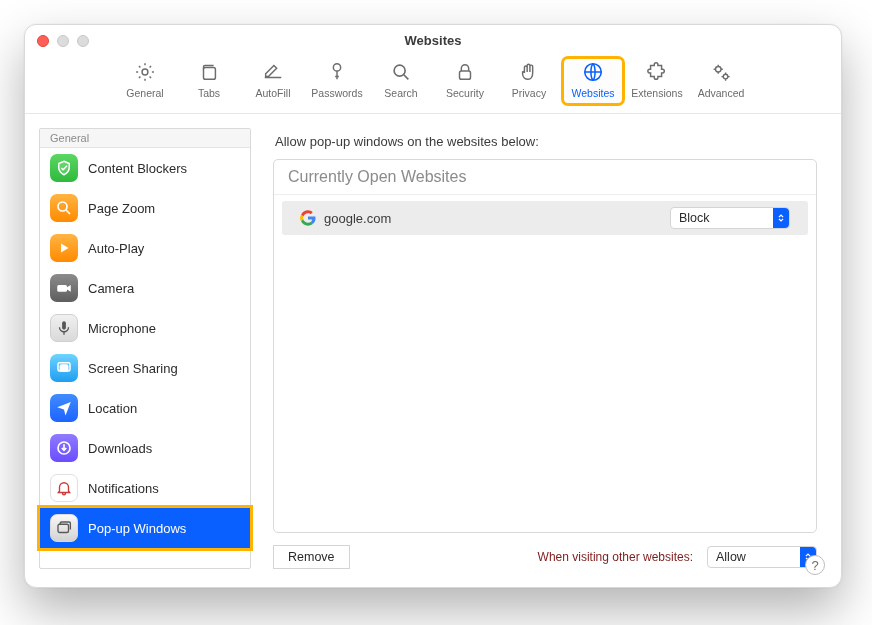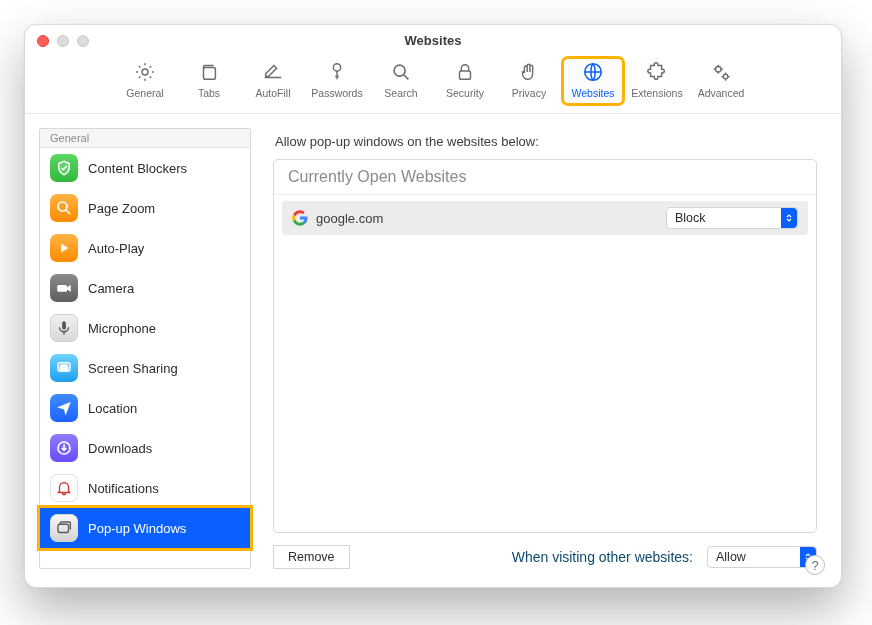--- a/index.html
+++ b/index.html
@@ -55,31 +55,31 @@
   .bg-white { background: #ffffff; border:1px solid #e0e0e0; color:#cc3b3b !important; }
   .bg-white svg { color:#cc3b3b; }
   .bg-metal { background: linear-gradient(#ececec,#c9c9c9); border:1px solid #cfcfcf; }
   .bg-metal svg { color:#555; }
 
   
   .panel { flex: 1; display: flex; flex-direction: column; }
   .panel-title { font-size: 13px; color: #3b3b3b; margin: 6px 2px 10px 2px; }
   .listbox { flex: 1; background: #fff; border: 1px solid #d9d9d9; border-radius: 5px; display: flex; flex-direction: column; overflow:hidden; }
   .listbox-hdr { color: #8b8b8b; font-size: 16px; padding: 8px 14px; border-bottom: 1px solid #eee; }
-  .row { display: flex; align-items: center; height: 34px; padding: 0 10px; margin: 6px 8px 0 8px; background: #ececec; border-radius: 3px; }
+  .row { display: flex; align-items: center; height: 34px; padding: 0 18px; margin: 6px 8px 0 8px; background: #ececec; border-radius: 3px; }
   .row .site { display: flex; align-items: center; gap: 8px; flex:1; font-size: 13px; color:#3b3b3b; }
   .g-logo { width:16px; height:16px; }
-  .row-select { width: 132px; height: 22px; background: #fff; border: 1px solid #d4d4d4; border-radius: 4px; display: flex; align-items: center; justify-content: space-between; padding: 0 0 0 8px; font-size: 12.5px; color:#2b2b2b; }
+  .row-select { width: 120px; height: 22px; background: #fff; border: 1px solid #d4d4d4; border-radius: 4px; display: flex; align-items: center; justify-content: space-between; padding: 0 0 0 8px; font-size: 12.5px; color:#2b2b2b; }
   .sel-arrows { width: 16px; height: 100%; background: #0a60ff; border-radius: 0 4px 4px 0; display:flex; align-items:center; justify-content:center; }
   .sel-arrows svg { width:10px; height:10px; color:#fff; }
 
   .panel-footer { display: flex; align-items: center; gap: 14px; margin-top: 12px; }
   .btn { height: 24px; padding: 0 14px; background: #fff; border: 1px solid #d4d4d4; border-radius: 0; font-size: 12.5px; color:#2b2b2b; display:flex; align-items:center; }
   .spacer { flex:1; }
-  .footer-label { font-size: 14px; color:#0c4a6e; }
+  .footer-label { font-size: 12px; color:#7f1d1d; }
 
   .help { position:absolute; right:16px; bottom:12px; width:20px; height:20px; border:1px solid #bdbdbd; border-radius:50%; display:flex; align-items:center; justify-content:center; color:#6b6b6b; font-size:13px; background:#fff; }
 </style>
 </head>
 <body>
 
 <div class="wrap">
   <div class="window">
 
     <div class="titlebar">

